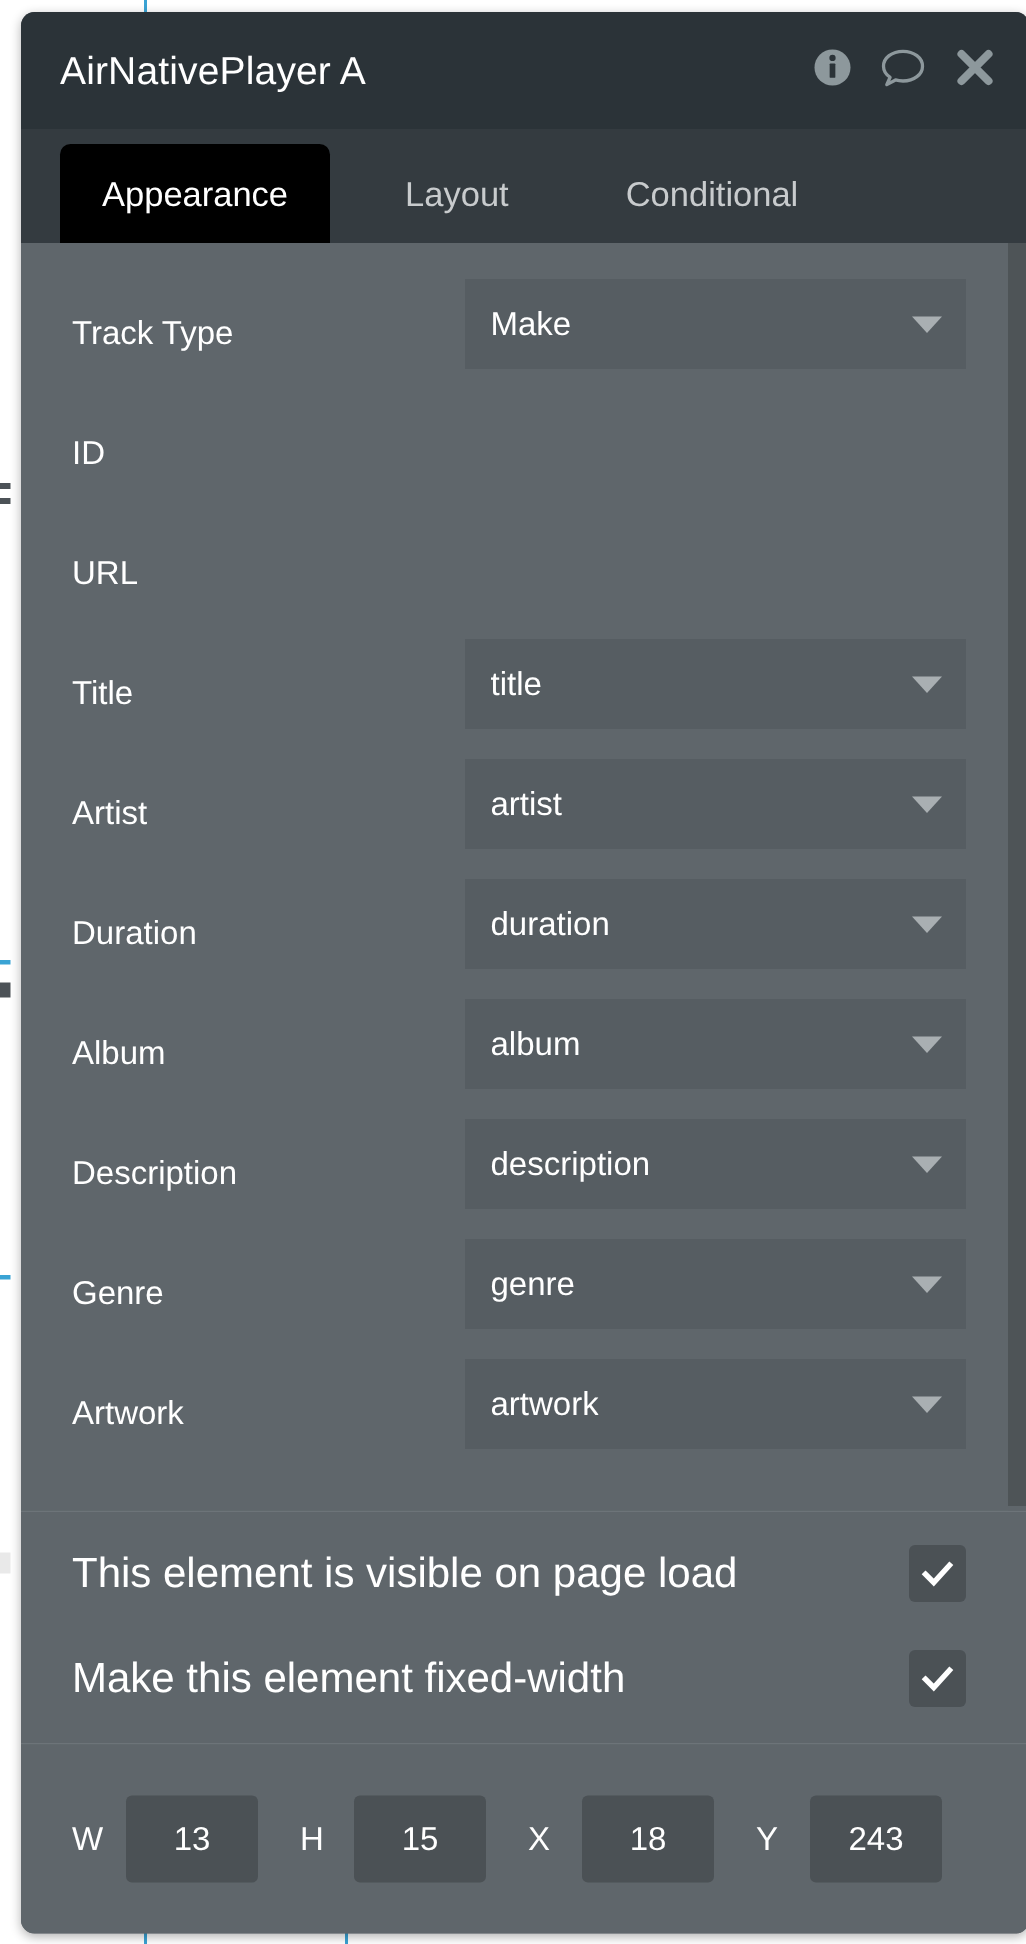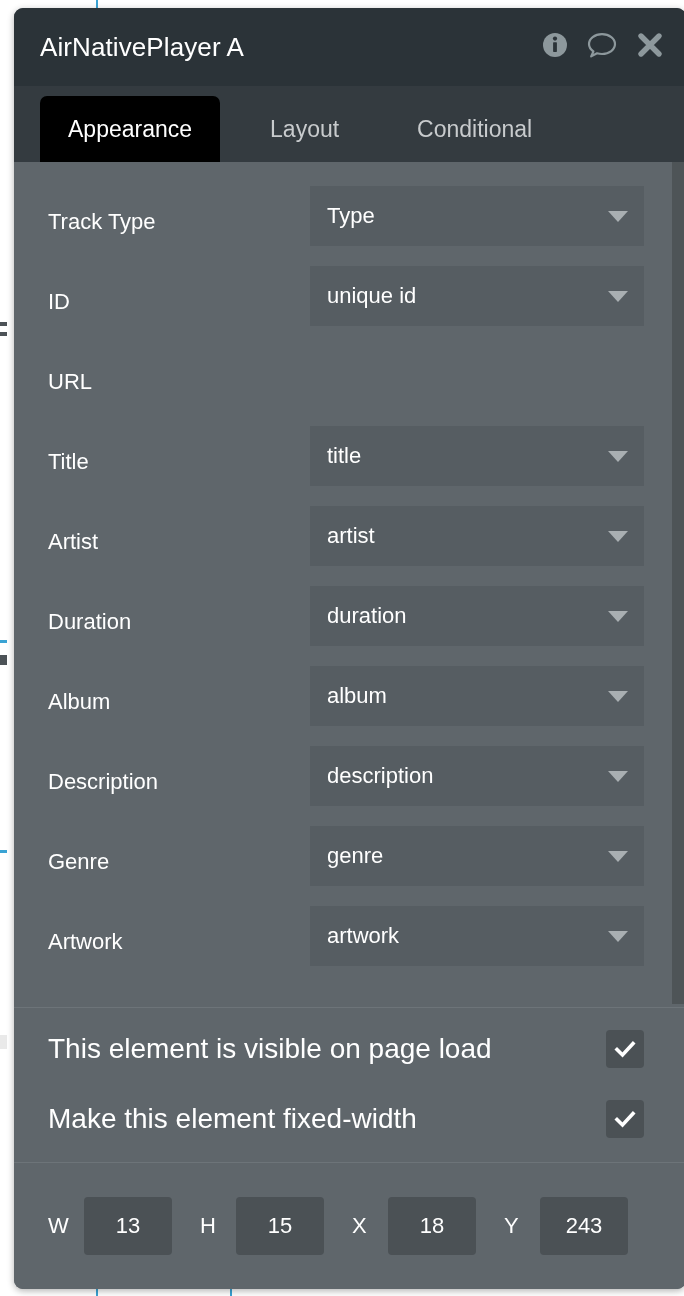--- a/index.html
+++ b/index.html
@@ -233,31 +233,27 @@
         </div>
     </div>
 
     <div class="body-wrap">
 
       <div class="scrollarea">
 
         <div class="row">
           <div class="row-label">Track Type</div>
           <div class="dropdown">
-            <span class="dd-value">Type</span>
+            <span class="dd-value">Make</span>
             <span class="caret"></span>
           </div>
         </div>
 
         <div class="row">
           <div class="row-label">ID</div>
-          <div class="dropdown">
-            <span class="dd-value">unique id</span>
-            <span class="caret"></span>
-          </div>
         </div>
 
         <div class="row">
           <div class="row-label">URL</div>
         </div>
 
         <div class="row">
           <div class="row-label">Title</div>
           <div class="dropdown">
             <span class="dd-value">title</span>

